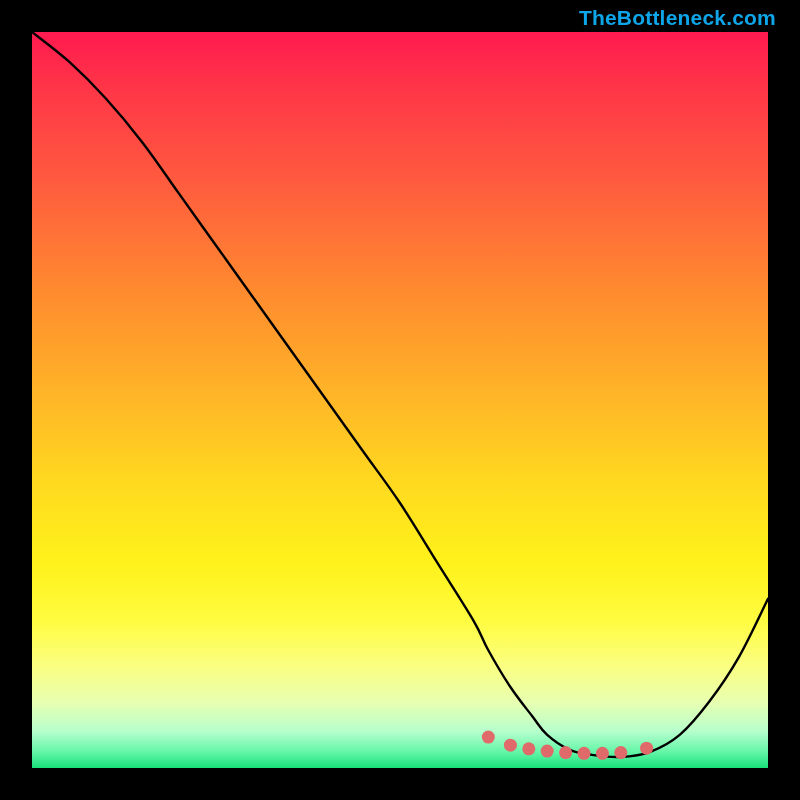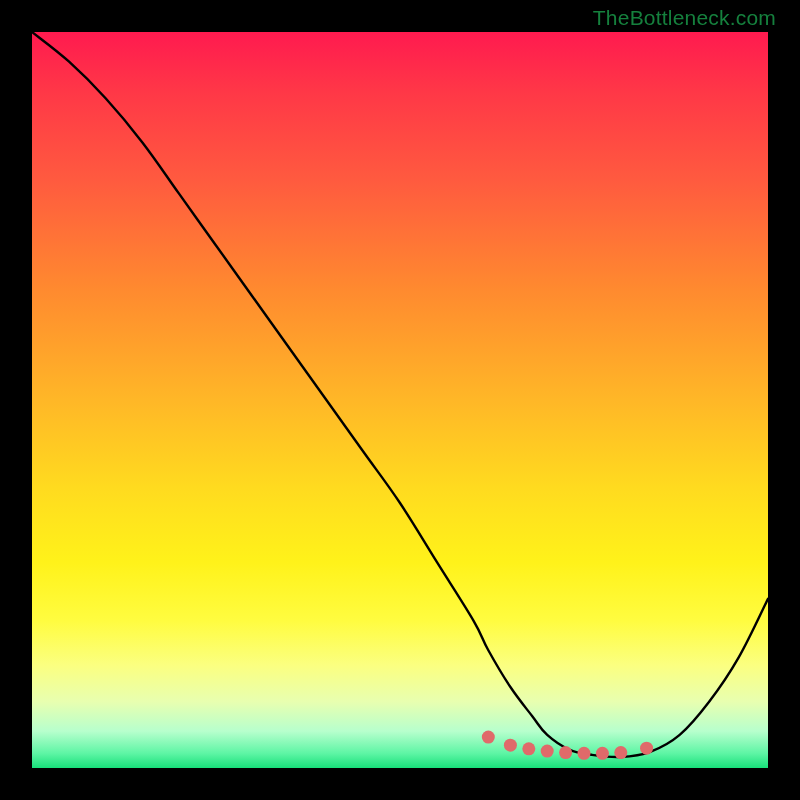--- a/index.html
+++ b/index.html
@@ -8,23 +8,23 @@
     width: 800px;
     height: 800px;
     background: #000;
     position: relative;
     font-family: Arial, sans-serif;
   }
   .watermark {
     position: absolute;
     top: 6px;
     right: 24px;
-    color: #15803d;
+    color: #0ea5e9;
     font-size: 21px;
-    font-weight: 400;
+    font-weight: 700;
     letter-spacing: 0.2px;
   }
   .plot-area {
     position: absolute;
     left: 32px;
     top: 32px;
     width: 736px;
     height: 736px;
   }
   .gradient-bg {

